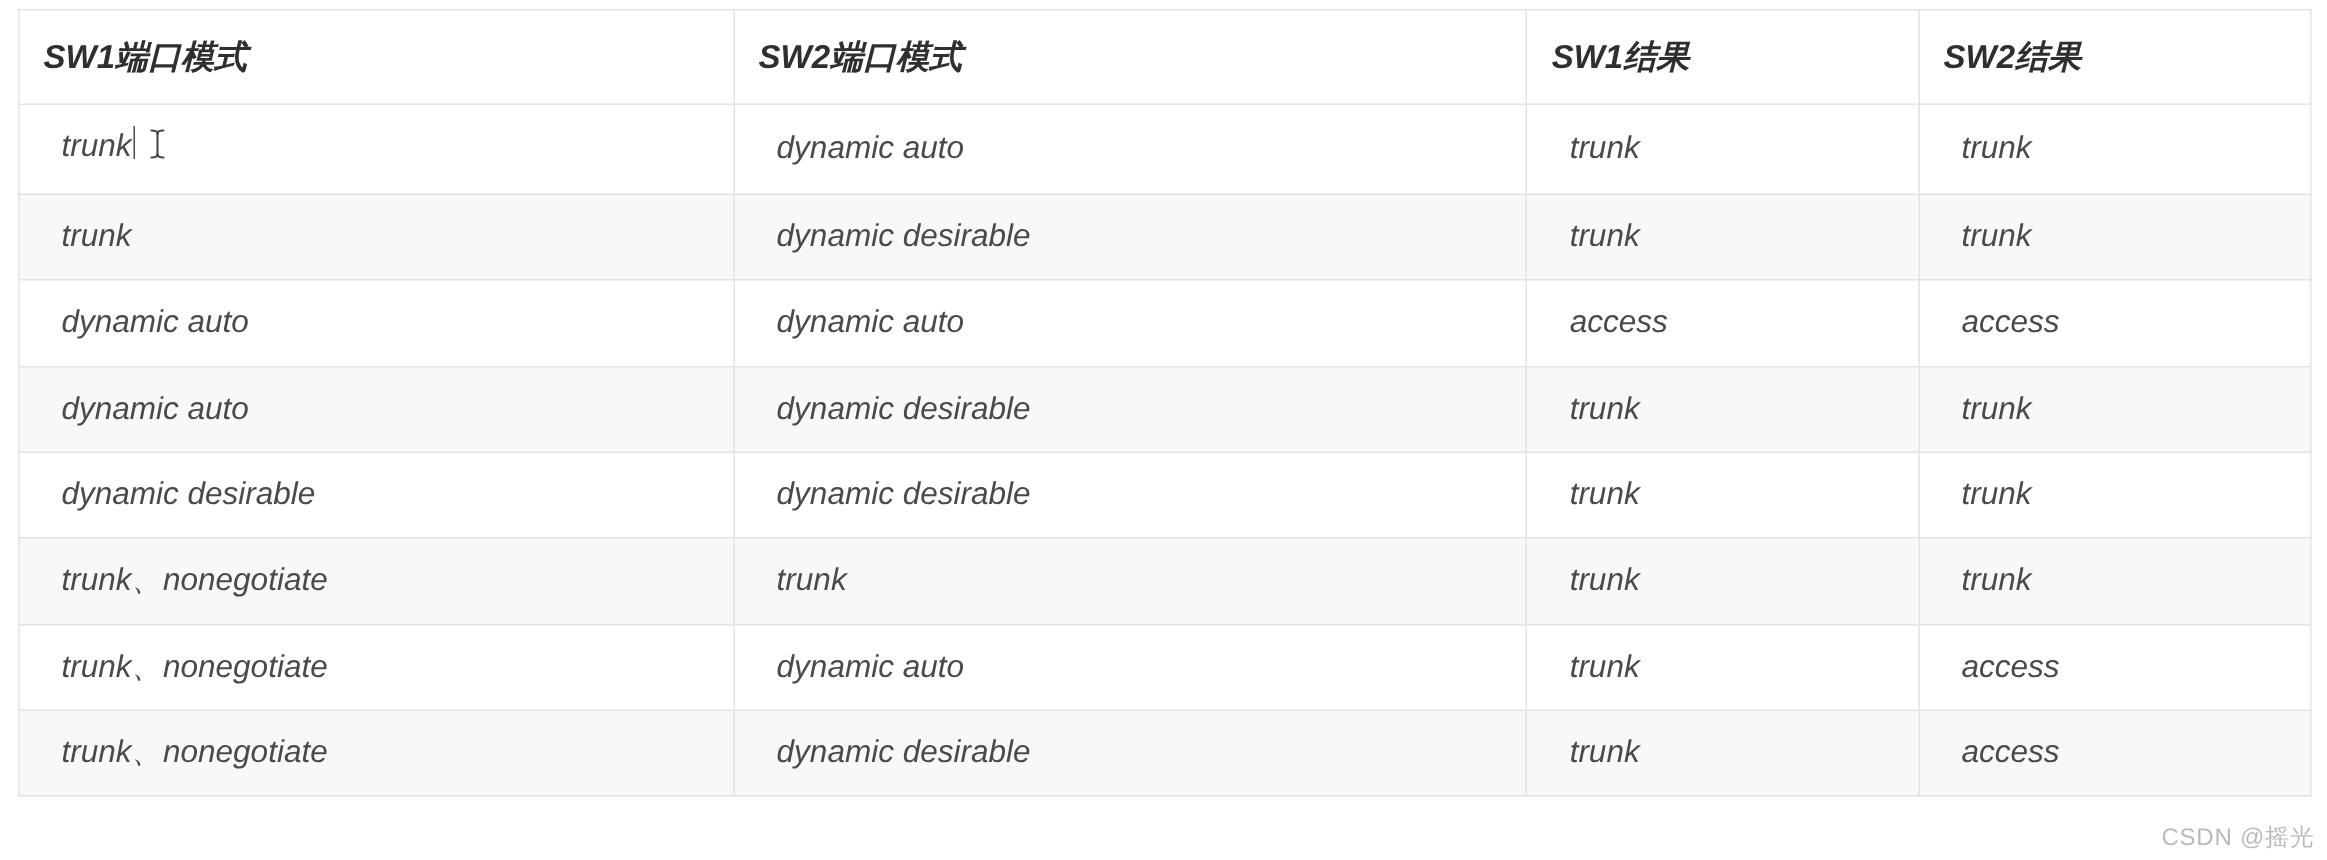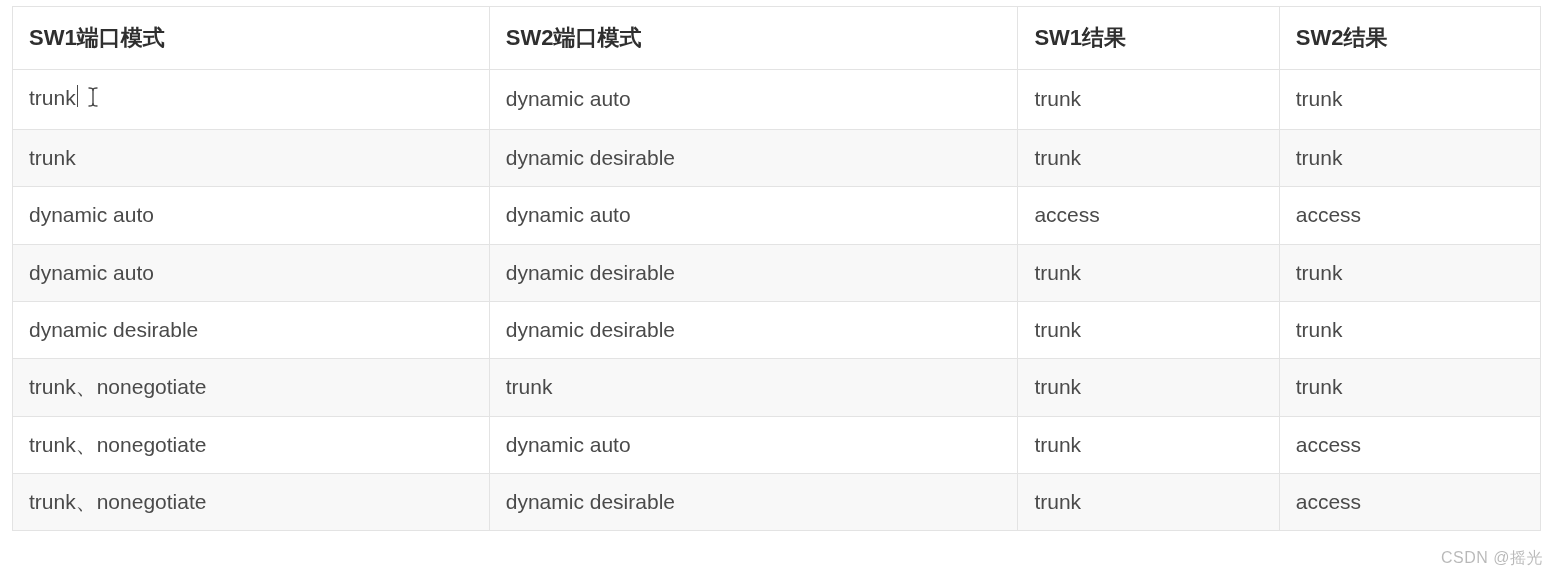--- a/index.html
+++ b/index.html
@@ -13,31 +13,32 @@
   }
   .wrap {
     padding: 6px 10px 0 12px;
     box-sizing: border-box;
   }
   table.modes {
     border-collapse: collapse;
     width: 100%;
     table-layout: fixed;
     font-size: 21px;
+    font-style: italic;
   }
   table.modes col.c1 { width: 31.2%; }
   table.modes col.c2 { width: 34.6%; }
   table.modes col.c3 { width: 17.1%; }
   table.modes col.c4 { width: 17.1%; }
 
   table.modes th, table.modes td {
     border: 1px solid #e3e3e3;
     text-align: left;
     vertical-align: middle;
-    padding: 14px 16px;
+    padding: 14px 28px;
     line-height: 1.35;
     font-weight: 400;
   }
   table.modes thead th {
     background: #ffffff;
     color: #2f2f2f;
     font-weight: 700;
     font-size: 22px;
     padding: 16px 16px;
   }

